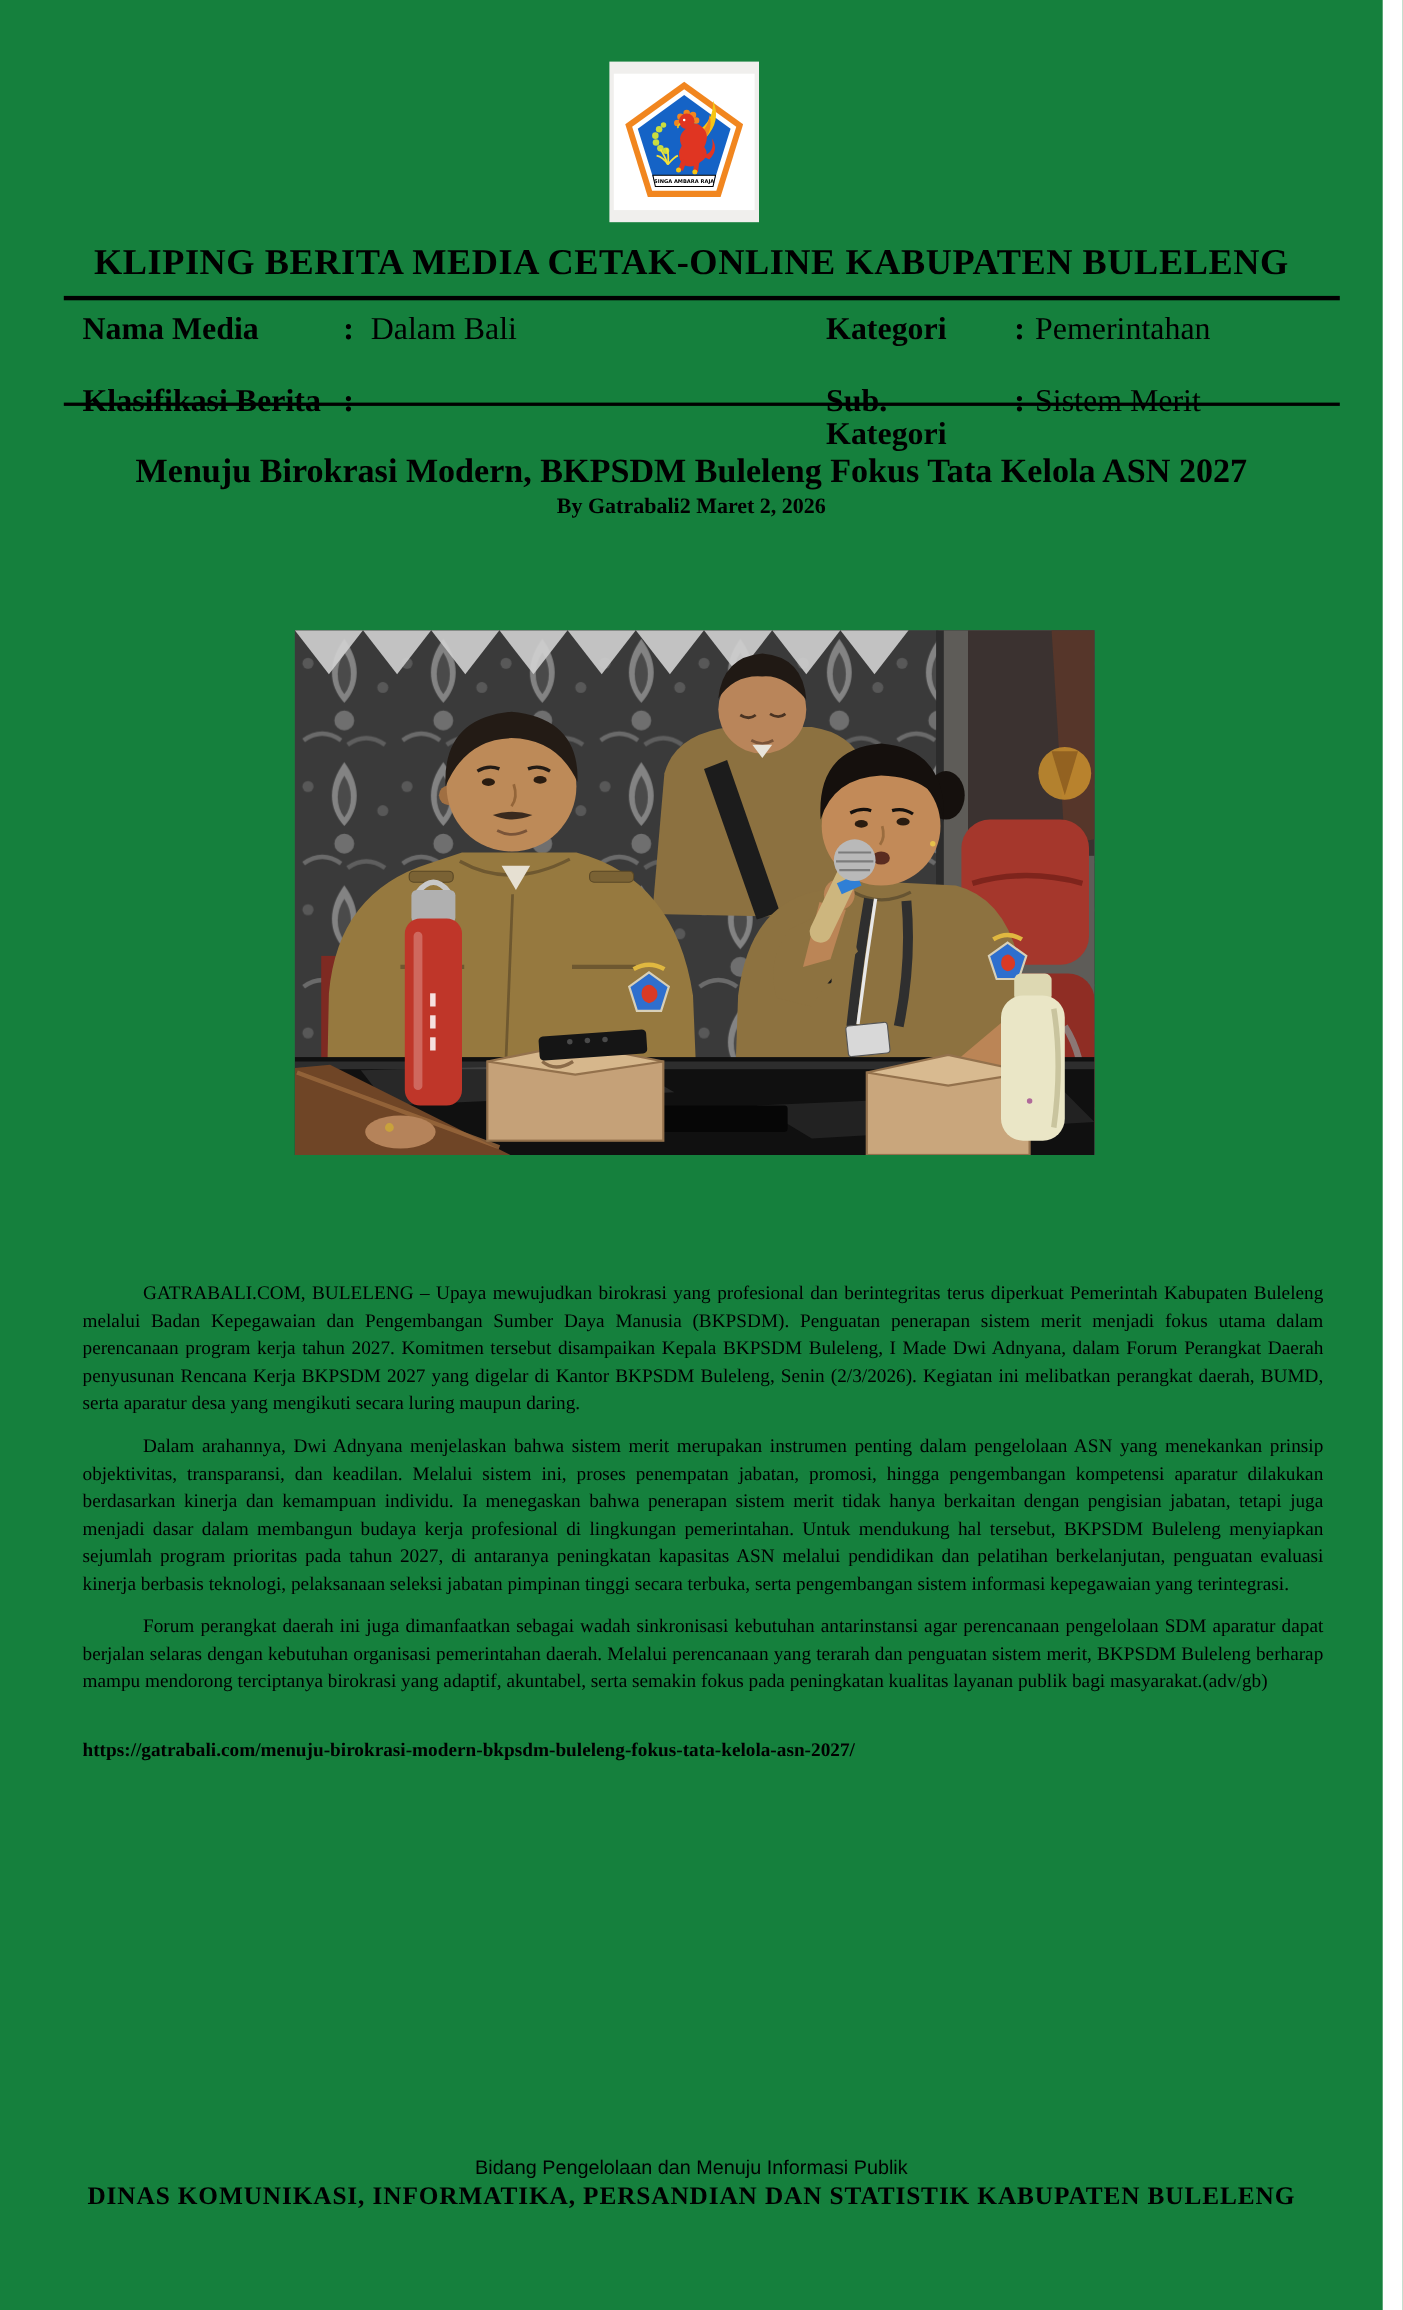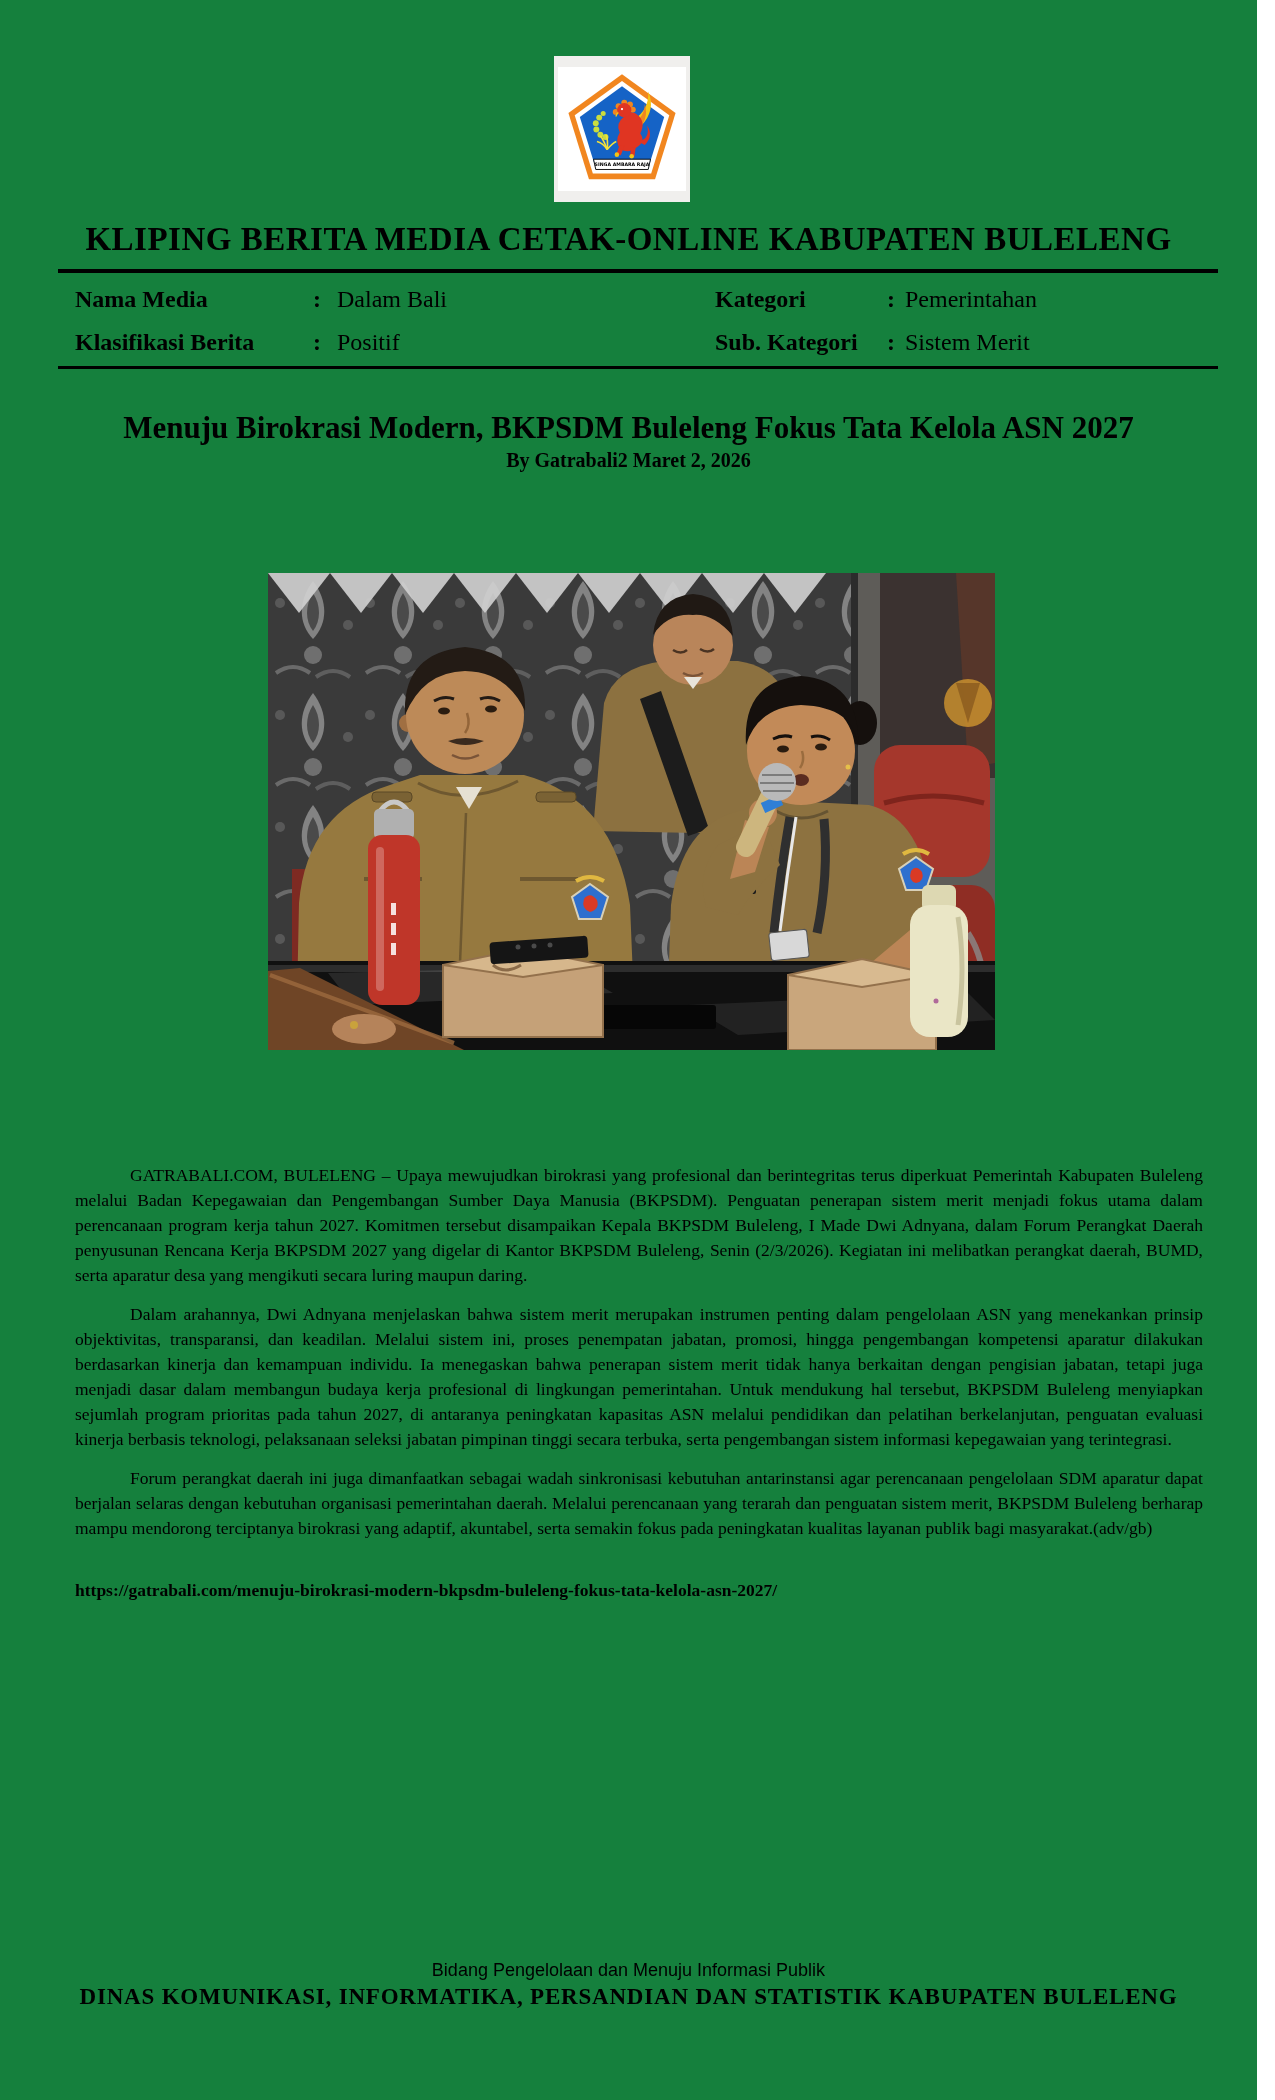--- a/index.html
+++ b/index.html
@@ -27,21 +27,21 @@
     text-align:center;font-weight:bold;font-size:33px;letter-spacing:.5px;
     white-space:nowrap;
   }
   .rule{position:absolute;left:58px;width:1160px;background:#000;}
   .rule-top{top:269px;height:4px;}
   .rule-mid{top:366px;height:3px;}
   
   .meta{
     position:absolute;top:284px;left:75px;width:1140px;
     display:grid;grid-template-columns:640px 1fr;row-gap:13px;
-    font-size:24px;line-height:30px;
+    font-size:29px;line-height:30px;gap:36px;
   }
   .meta-row{display:grid;}
   .meta-row.left-col{grid-template-columns:222px 40px 1fr;}
   .meta-row.right-col{grid-template-columns:162px 28px 1fr;}
   .meta-label{font-weight:bold;}
   .meta-colon{font-weight:bold;text-align:center;}
   
   .article-title{
     position:absolute;top:410px;left:0;width:100%;
     text-align:center;font-weight:bold;font-size:31px;white-space:nowrap;
@@ -144,21 +144,20 @@
       <span class="meta-value">Dalam Bali</span>
     </div>
     <div class="meta-row right-col">
       <span class="meta-label">Kategori</span>
       <span class="meta-colon">:</span>
       <span class="meta-value">Pemerintahan</span>
     </div>
     <div class="meta-row left-col">
       <span class="meta-label">Klasifikasi Berita</span>
       <span class="meta-colon">:</span>
-      <span class="meta-value">Positif</span>
     </div>
     <div class="meta-row right-col">
       <span class="meta-label">Sub. Kategori</span>
       <span class="meta-colon">:</span>
       <span class="meta-value">Sistem Merit</span>
     </div>
   </div>
   <div class="rule rule-mid"></div>
 
   <div class="article-title">Menuju Birokrasi Modern, BKPSDM Buleleng Fokus Tata Kelola ASN 2027</div>

